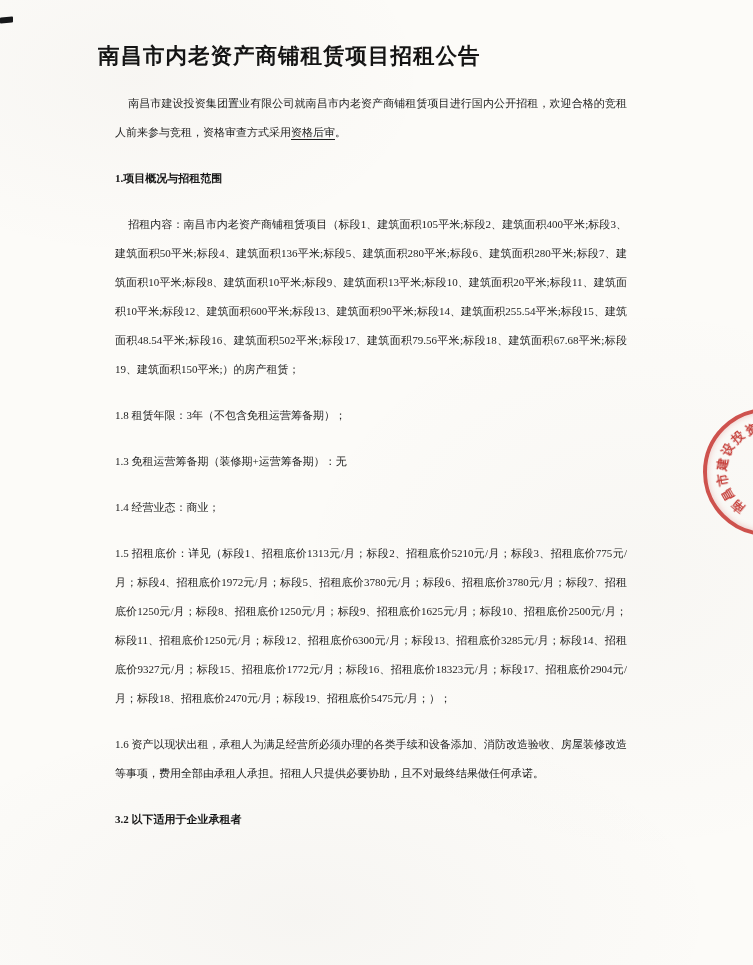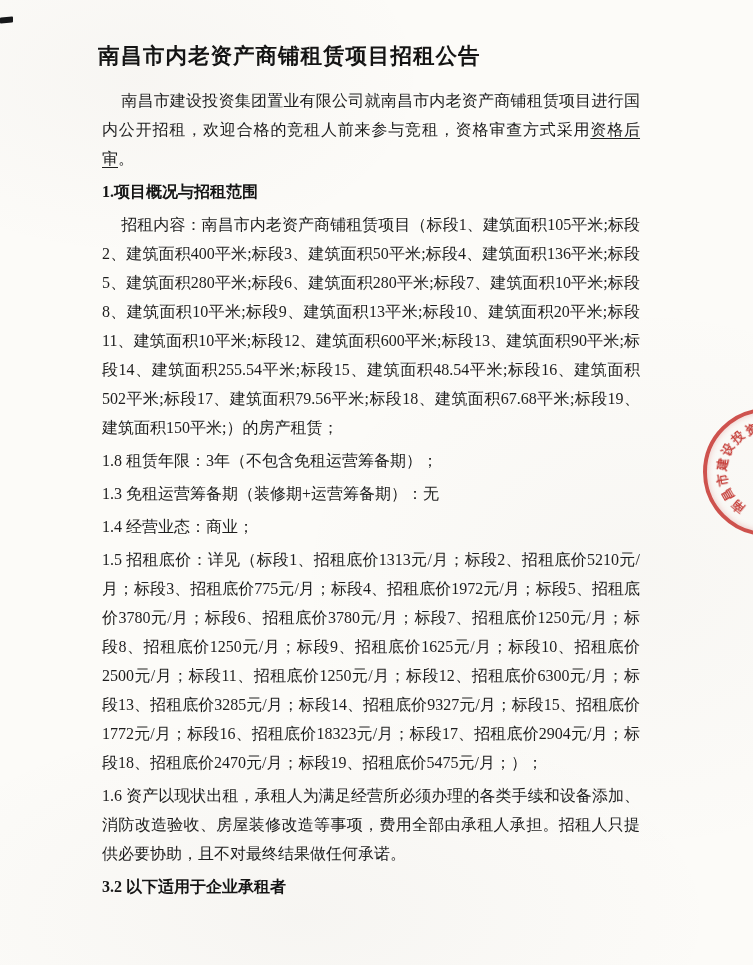--- a/index.html
+++ b/index.html
@@ -17,21 +17,21 @@
     position:absolute;inset:0;
     padding:40px 109px 0 98px;
     box-sizing:border-box;
   }
   .doc-title{
     font-size:21.5px;line-height:32px;font-weight:bold;
     letter-spacing:1px;color:#141414;
     margin:0 0 14px 0;
   }
   p.line{
-    font-size:16px;line-height:29px;margin:4px;
+    font-size:11px;line-height:29px;margin:17px;
     text-align:justify;text-justify:inter-ideograph;
     color:#1d1d1d;
   }
   p.ind{text-indent:1.2em;}
   p.b{font-weight:bold;color:#151515;}
   .u-seg{text-decoration:underline;text-underline-offset:3px;}
   
   .corner-mark{
     position:absolute;left:0;top:17px;width:13px;height:6px;
     background:#17181a;transform:skewY(-4deg);border-radius:1px;

